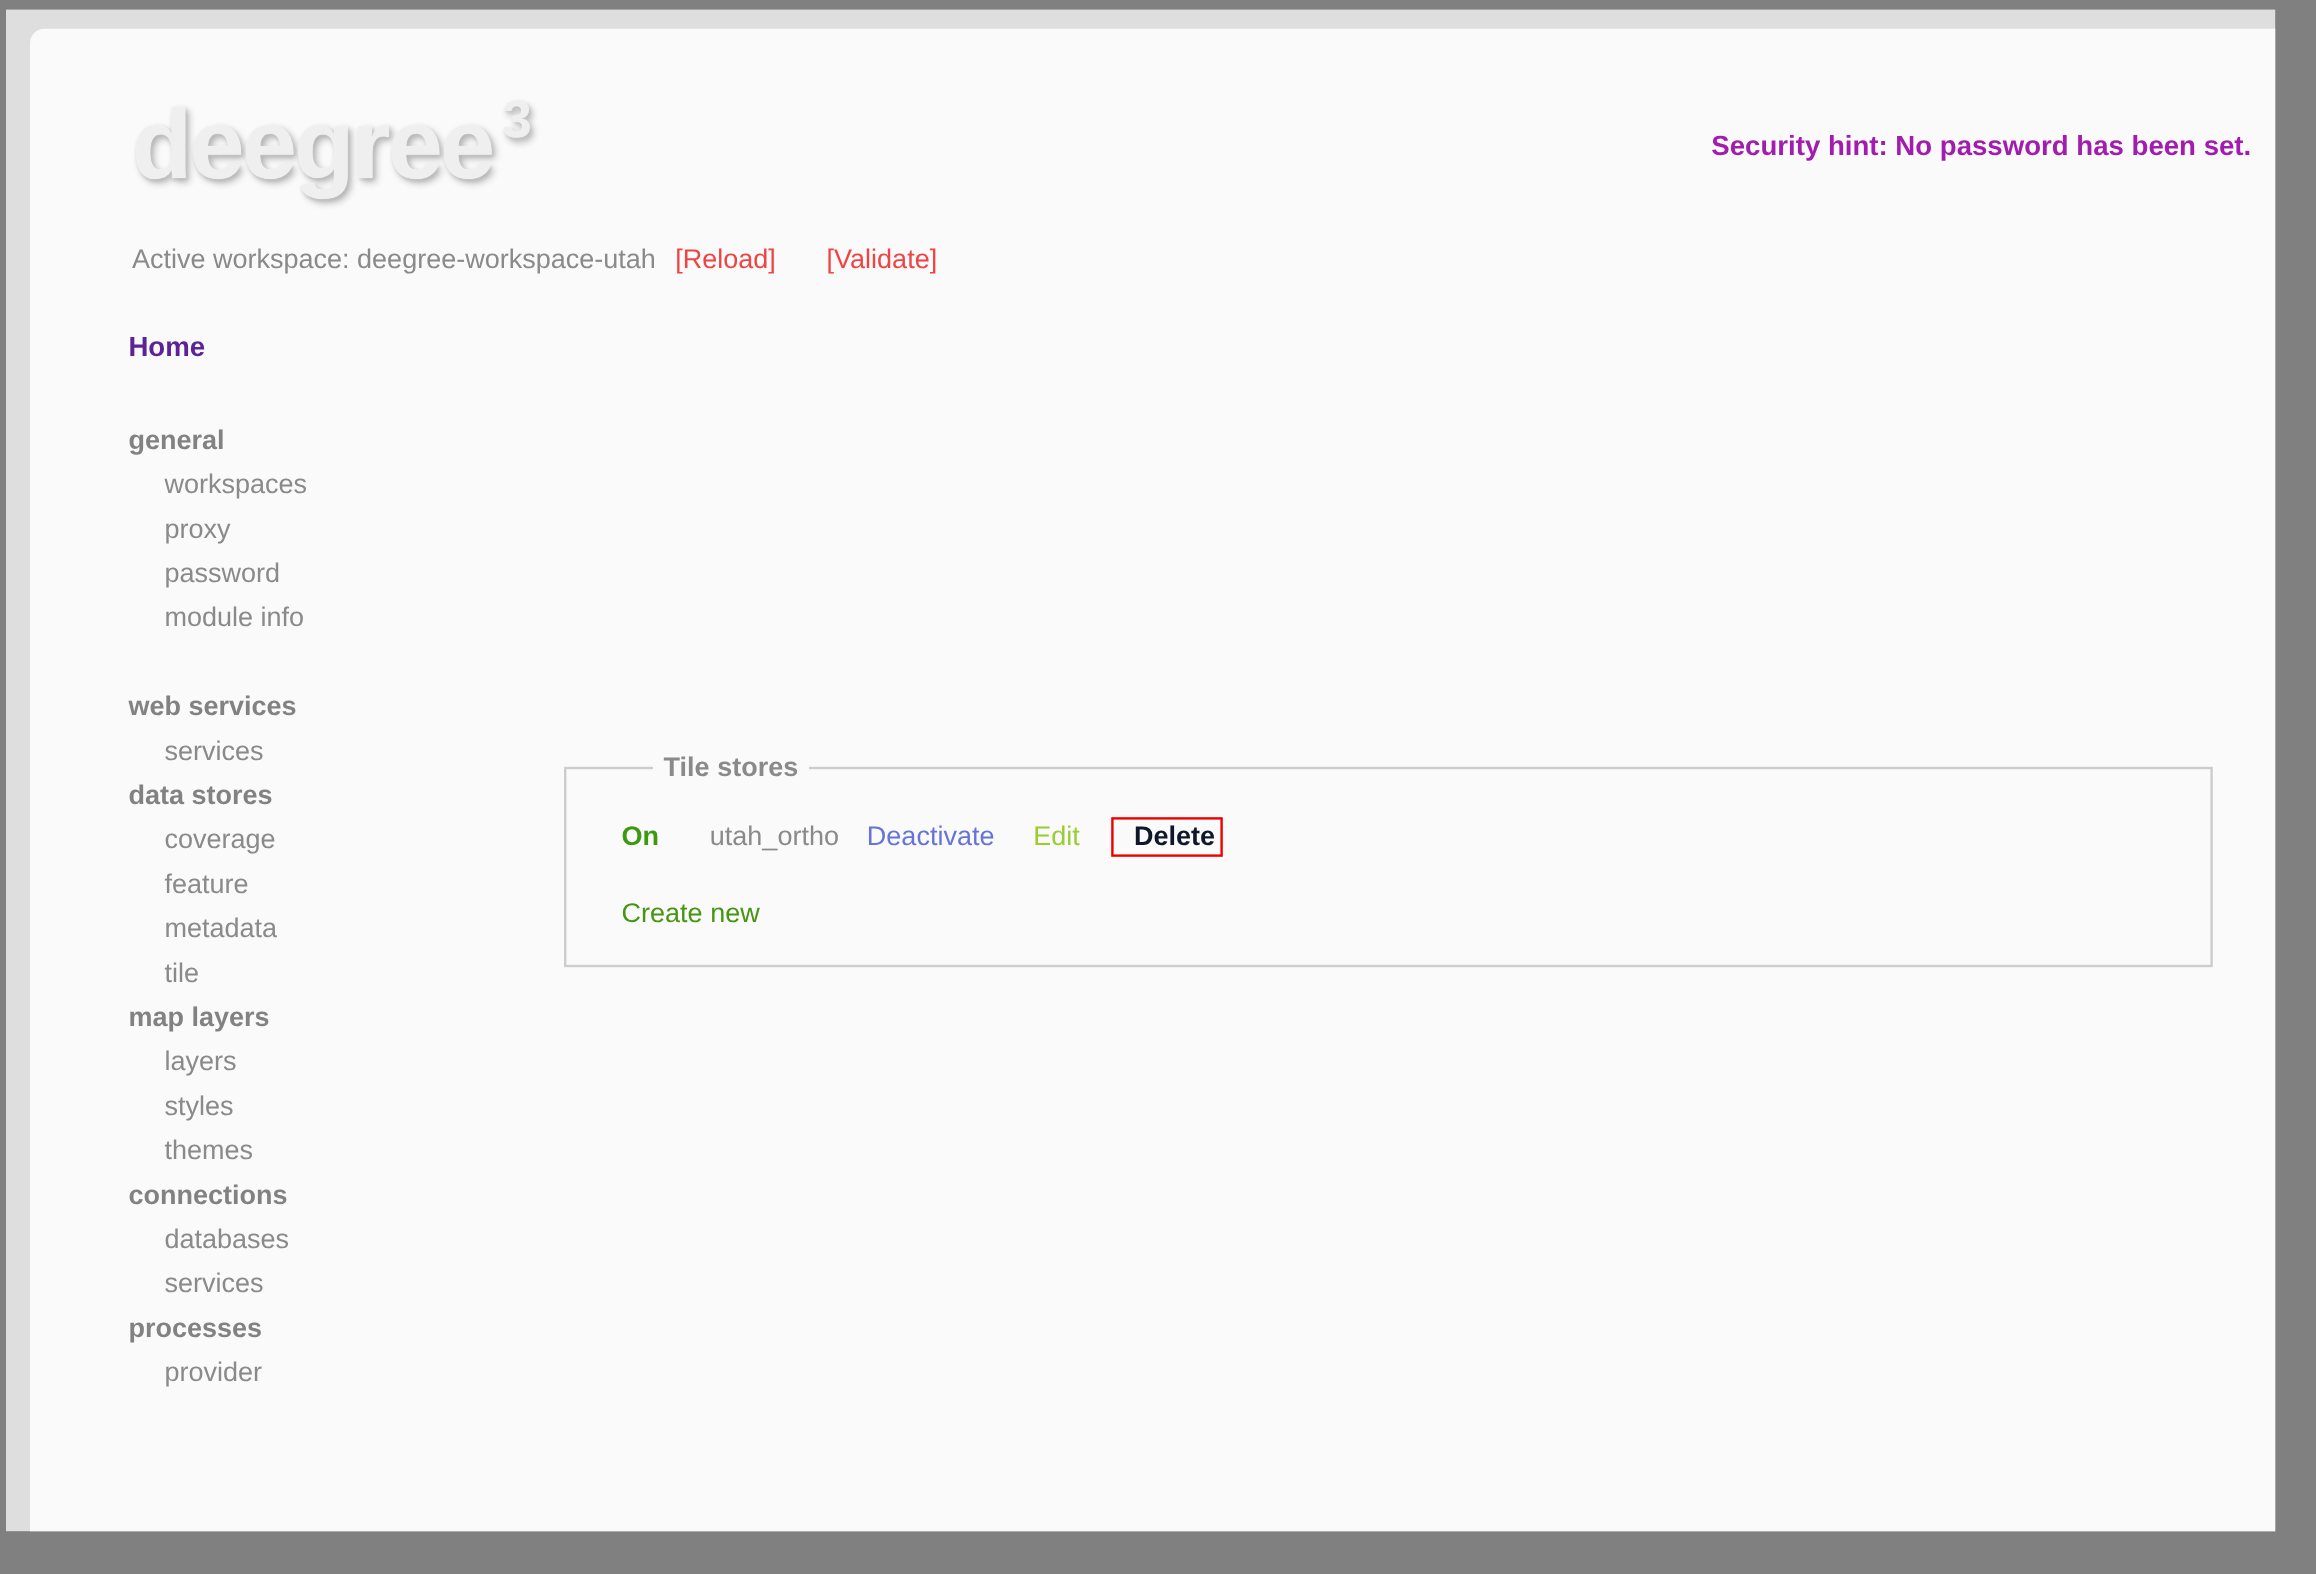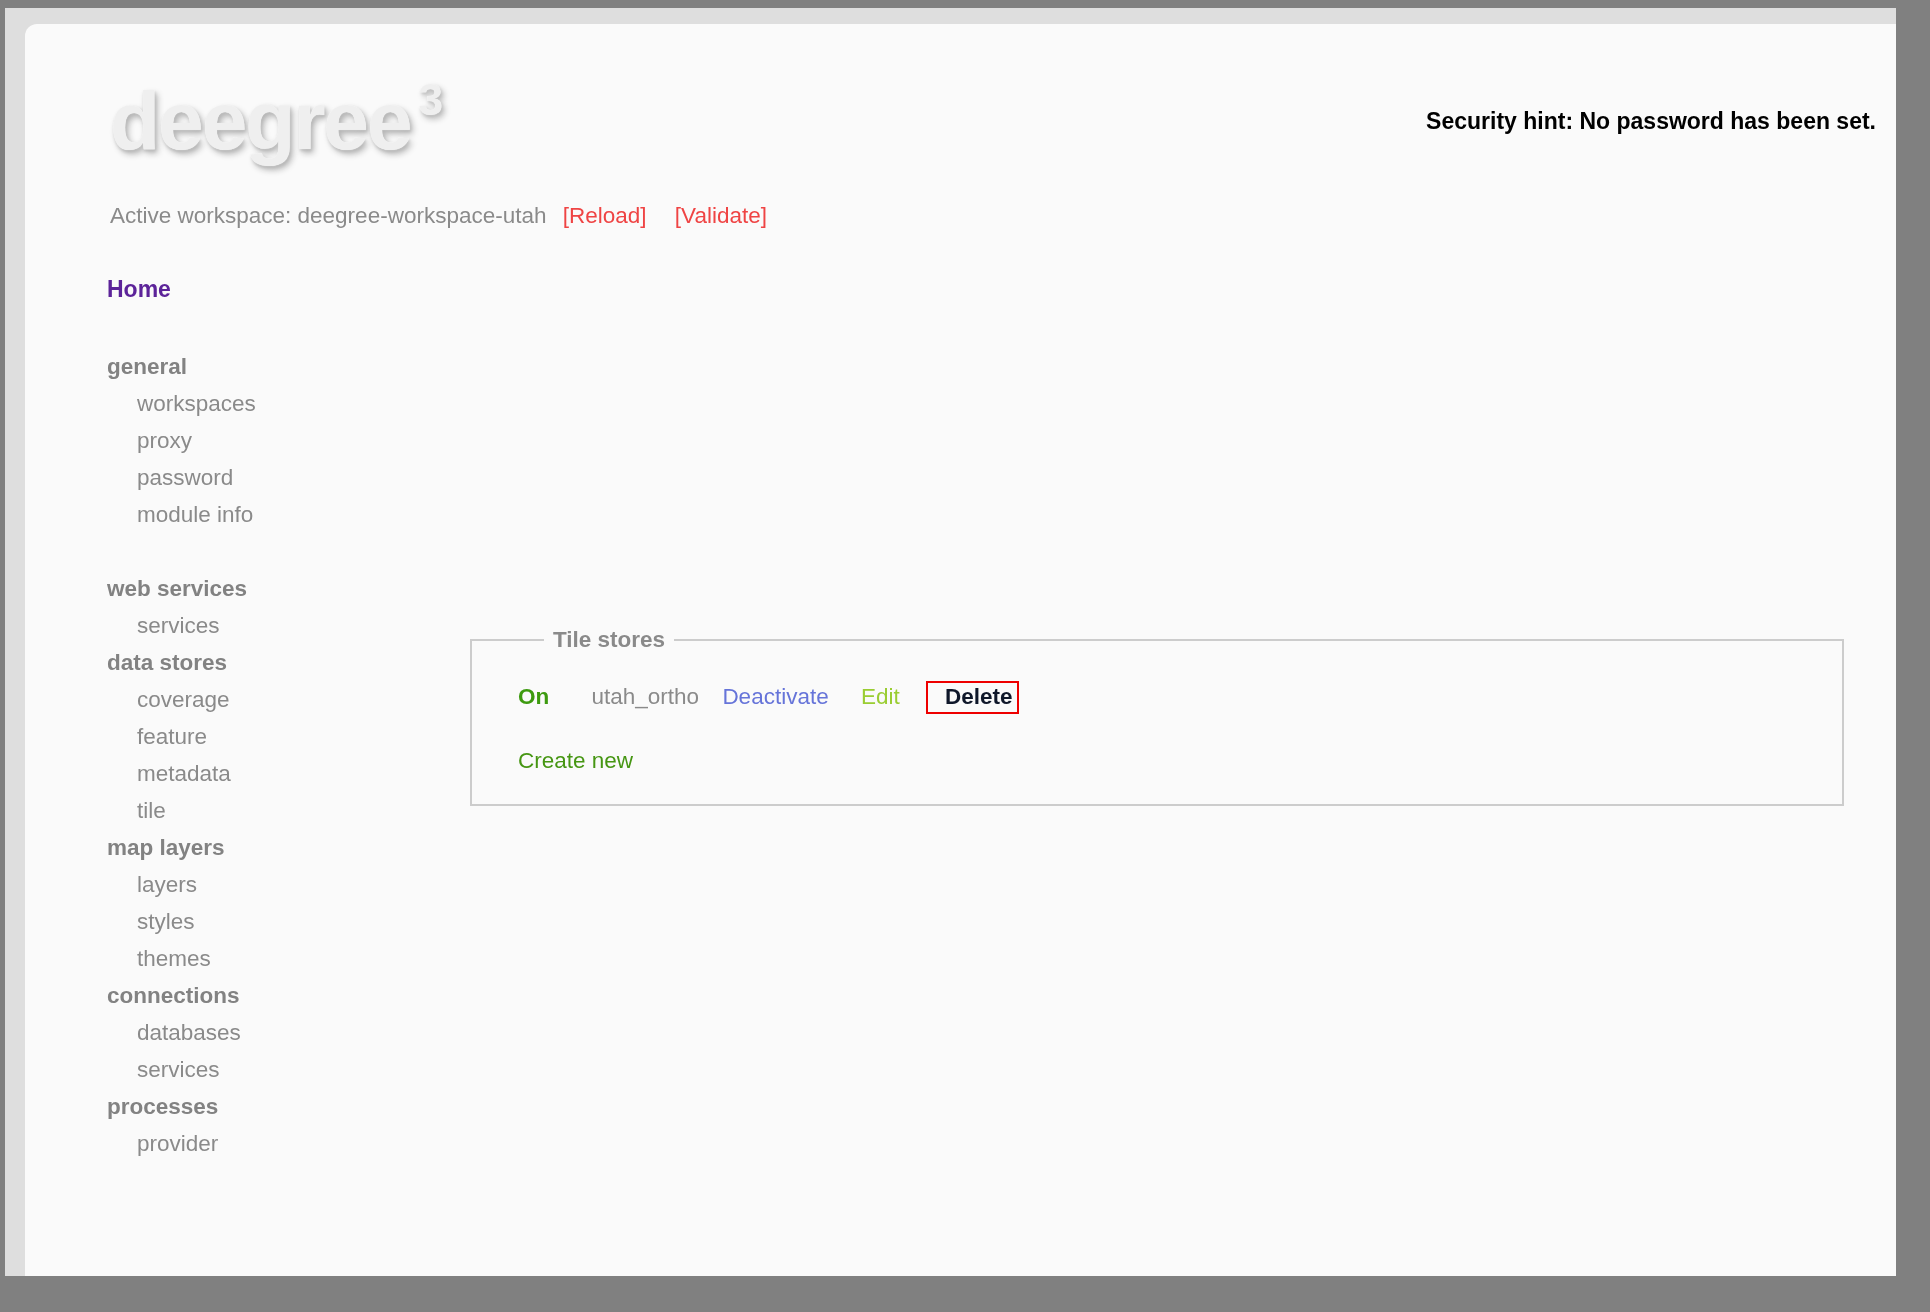--- a/index.html
+++ b/index.html
@@ -39,38 +39,38 @@
   .logo .logo-main { font-size: 82px; }
   .logo .logo-sup {
     font-size: 44px;
     position: relative;
     top: -34px;
     margin-left: 8px;
   }
   .security-hint {
     position: absolute;
     top: 84px; right: 20px;
-    color: #000000;
+    color: #a21caf;
     font-weight: bold;
     font-size: 23px;
   }
   .workspace-line {
     position: absolute;
     top: 179px; left: 85px;
     font-size: 22.5px;
     color: #8a8a8a;
     white-space: nowrap;
   }
   .workspace-line a {
     color: #ef4444;
     text-decoration: none;
     cursor: pointer;
   }
   .ws-reload { margin-left: 10px; }
-  .ws-validate { margin-left: 22px; }
+  .ws-validate { margin-left: 36px; }
 
   
   .content {
     position: absolute;
     top: 247px; left: 0; right: 0;
     display: flex;
     align-items: center;
   }
   .sidebar {
     width: 445px;

